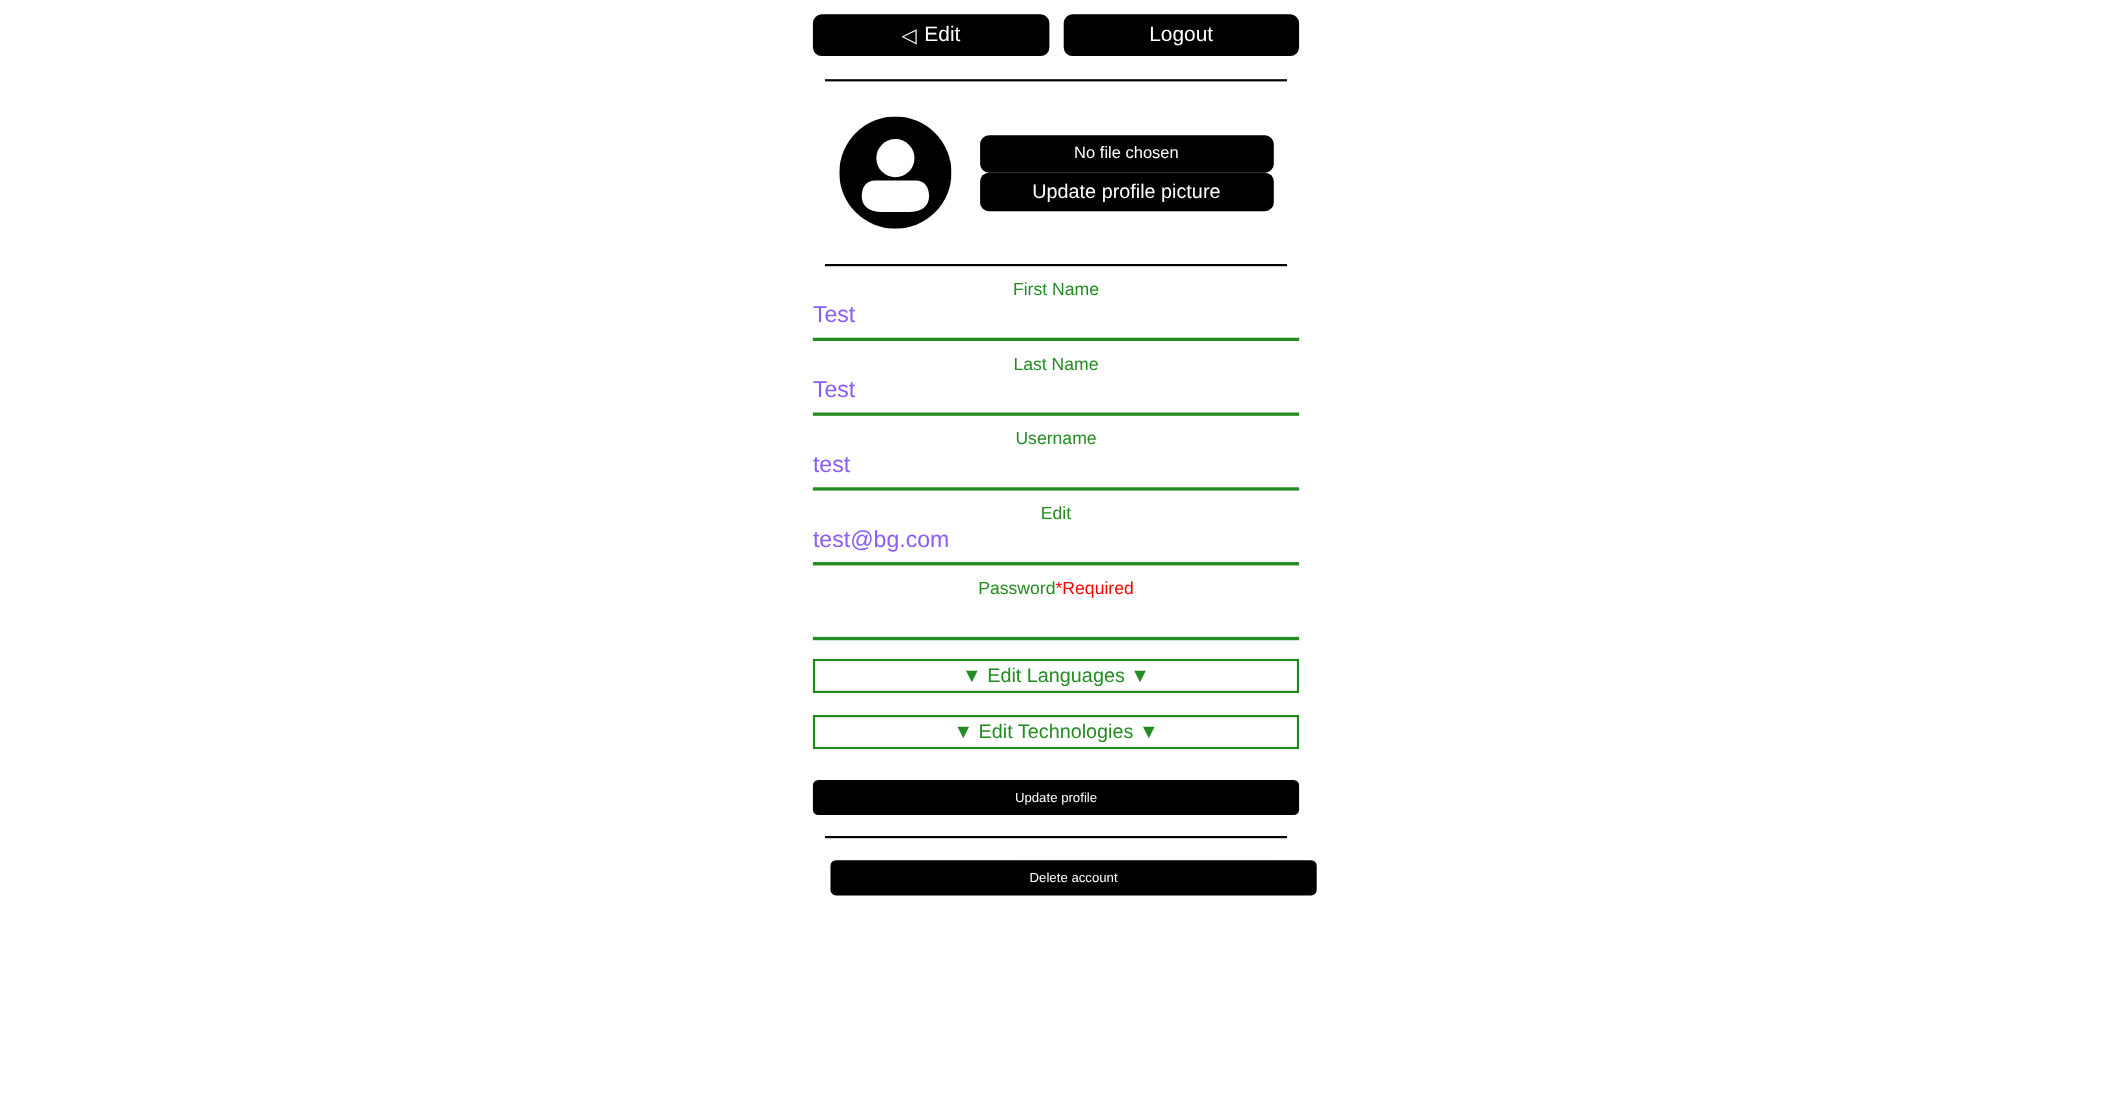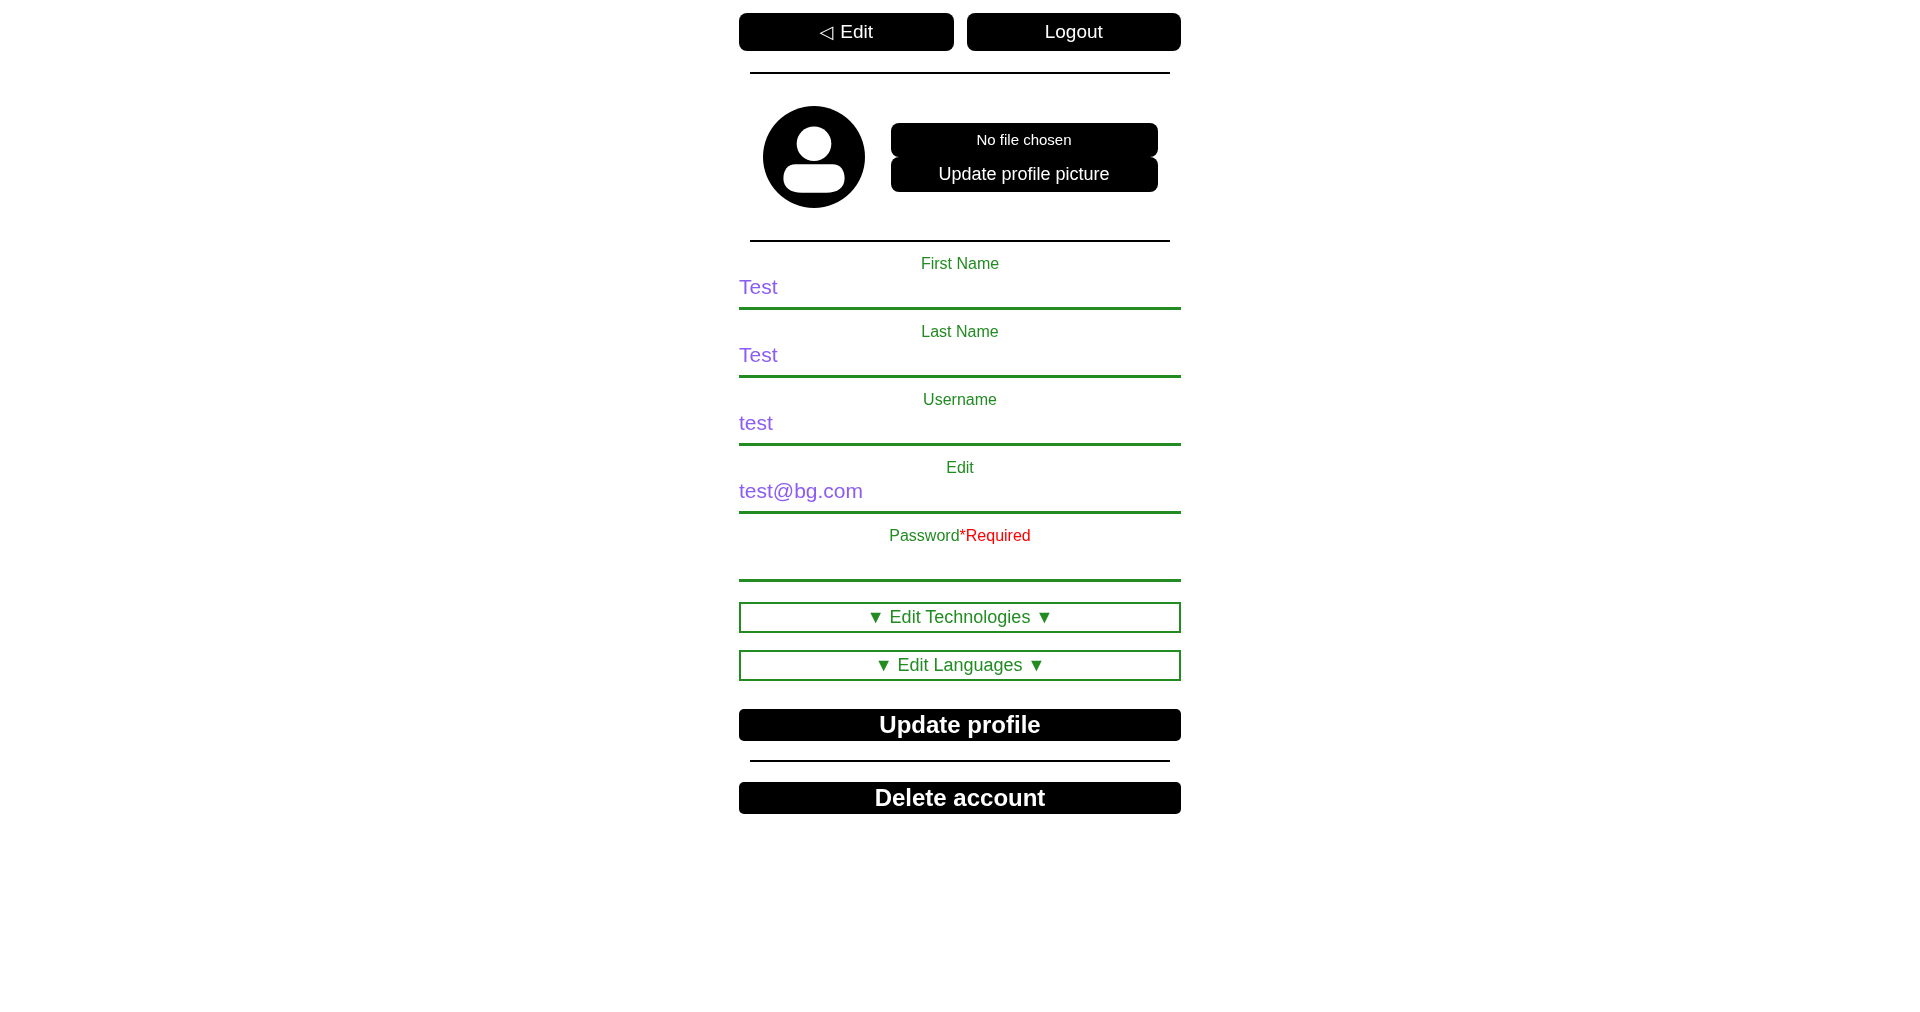--- a/index.html
+++ b/index.html
@@ -63,24 +63,24 @@
   .btn-outline{
     display:block;width:100%;
     background:#fff;color:var(--green);
     border:2px solid var(--green);
     font-size:18px;font-family:inherit;
     height:31px;margin-top:17px;cursor:pointer;
   }
   .btn-outline.second{margin-top:20px;}
   .btn-solid{
     display:block;width:100%;
-    height:32px;border-radius:5px;font-size:24px;font-weight:bold;
+    height:32px;border-radius:5px;font-size:12px;
   }
   .btn-update{margin-top:28px;}
-  .btn-delete{margin-top:20px;}
+  .btn-delete{margin-top:20px;margin-left:16px;}
 </style>
 </head>
 <body>
 
 <div class="container">
 
   <div class="top-buttons">
     <button class="btn-black btn-top">
       <span class="back-arrow">◁</span>
       <span>Edit</span>
@@ -141,25 +141,25 @@
   </div>
 
   <div class="field">
     <div class="label-row">
       <label class="field-label">Password</label>
       <span class="required-note">*Required</span>
     </div>
     <input type="password" class="field-input" value="" style="">
   </div>
 
+  <button class="btn-outline">
+    <span>▼ Edit Languages ▼</span>
+  </button>
   <button class="btn-outline second">
     <span>▼ Edit Technologies ▼</span>
-  </button>
-  <button class="btn-outline">
-    <span>▼ Edit Languages ▼</span>
   </button>
 
   <button class="btn-black btn-solid btn-update">
     <span>Update profile</span>
   </button>
 
   <hr class="divider after-update">
 
   <button class="btn-black btn-solid btn-delete">
     <span>Delete account</span>

